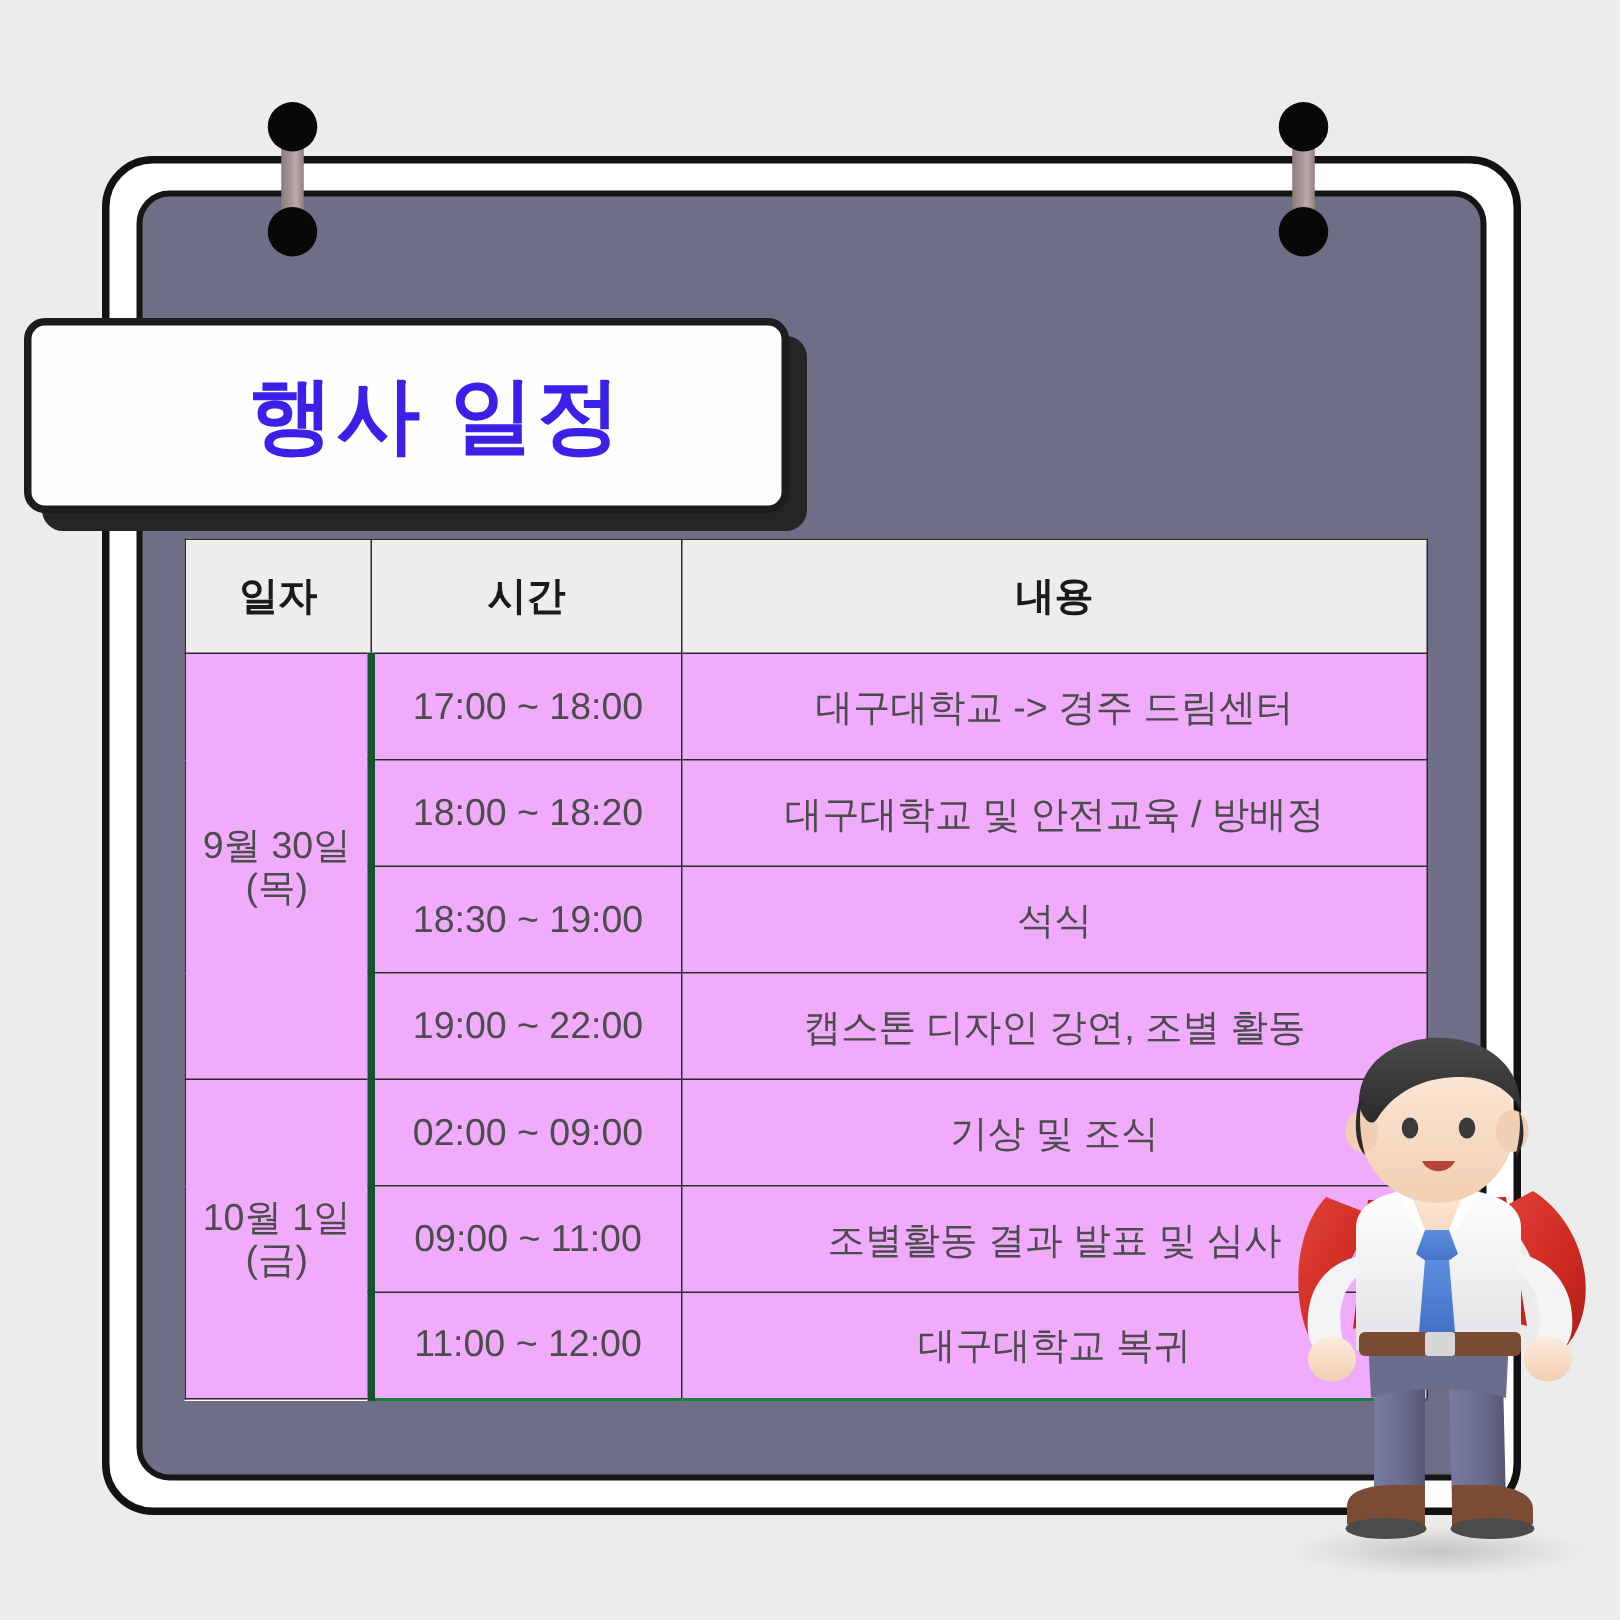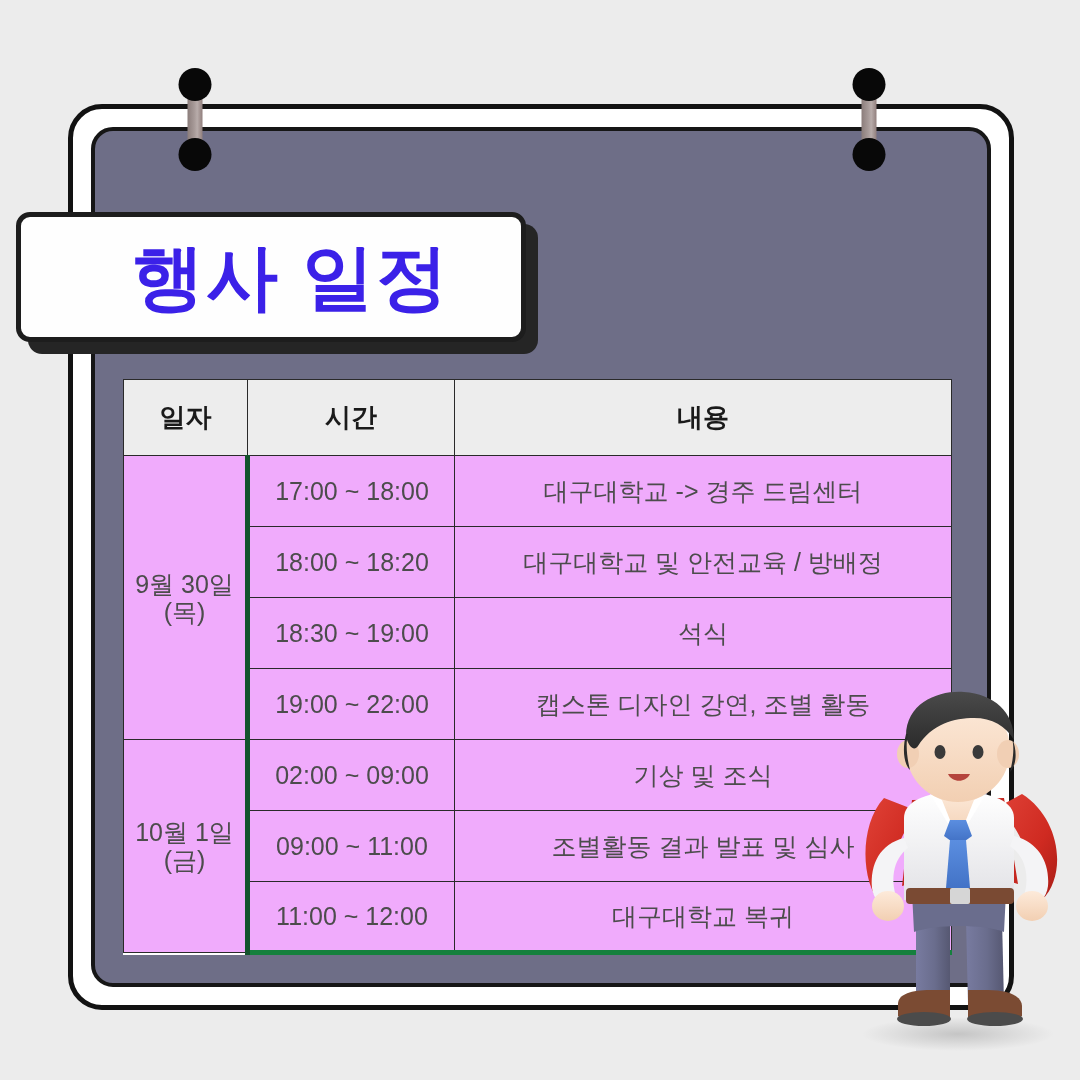--- a/index.html
+++ b/index.html
@@ -103,34 +103,34 @@
     height: 130px;
     background: #fefefe;
     border: 5px solid #1d1d1d;
     border-radius: 14px;
     box-sizing: border-box;
     display: flex;
     align-items: center;
     justify-content: center;
   }
   #title-text {
-    font-size: 72px;
+    font-size: 56px;
     font-weight: bold;
     color: #3b21e8;
     letter-spacing: 2px;
     line-height: 1;
     padding-left: 40px;
     white-space: nowrap;
   }
 
   
   #schedule-table {
     position: absolute;
     left: 123px;
-    top: 379px;
+    top: 359px;
     width: 828px;
     border-collapse: collapse;
     background: #ffffff;
     z-index: 5;
     table-layout: fixed;
   }
   #schedule-table col.c-date { width: 124px; }
   #schedule-table col.c-time { width: 207px; }
   #schedule-table col.c-desc { width: 497px; }
 
@@ -165,21 +165,21 @@
   
   #schedule-table tbody tr.inner-row td.cell-time,
   #schedule-table tbody tr.inner-row td.cell-desc {
     border-top: 1px solid #c9c9c9;
   }
   
   #schedule-table tbody tr.group-start td {
     border-top: 1px solid #2a2a2a;
   }
   #schedule-table tbody tr:last-child td {
-    border-bottom: 5px solid #15803d;
+    border-bottom: 2px solid #15803d;
   }
   .date-line2 { display: block; }
 
   
   #mascot {
     position: absolute;
     left: 846px;
     top: 688px;
     width: 226px;
     height: 370px;

